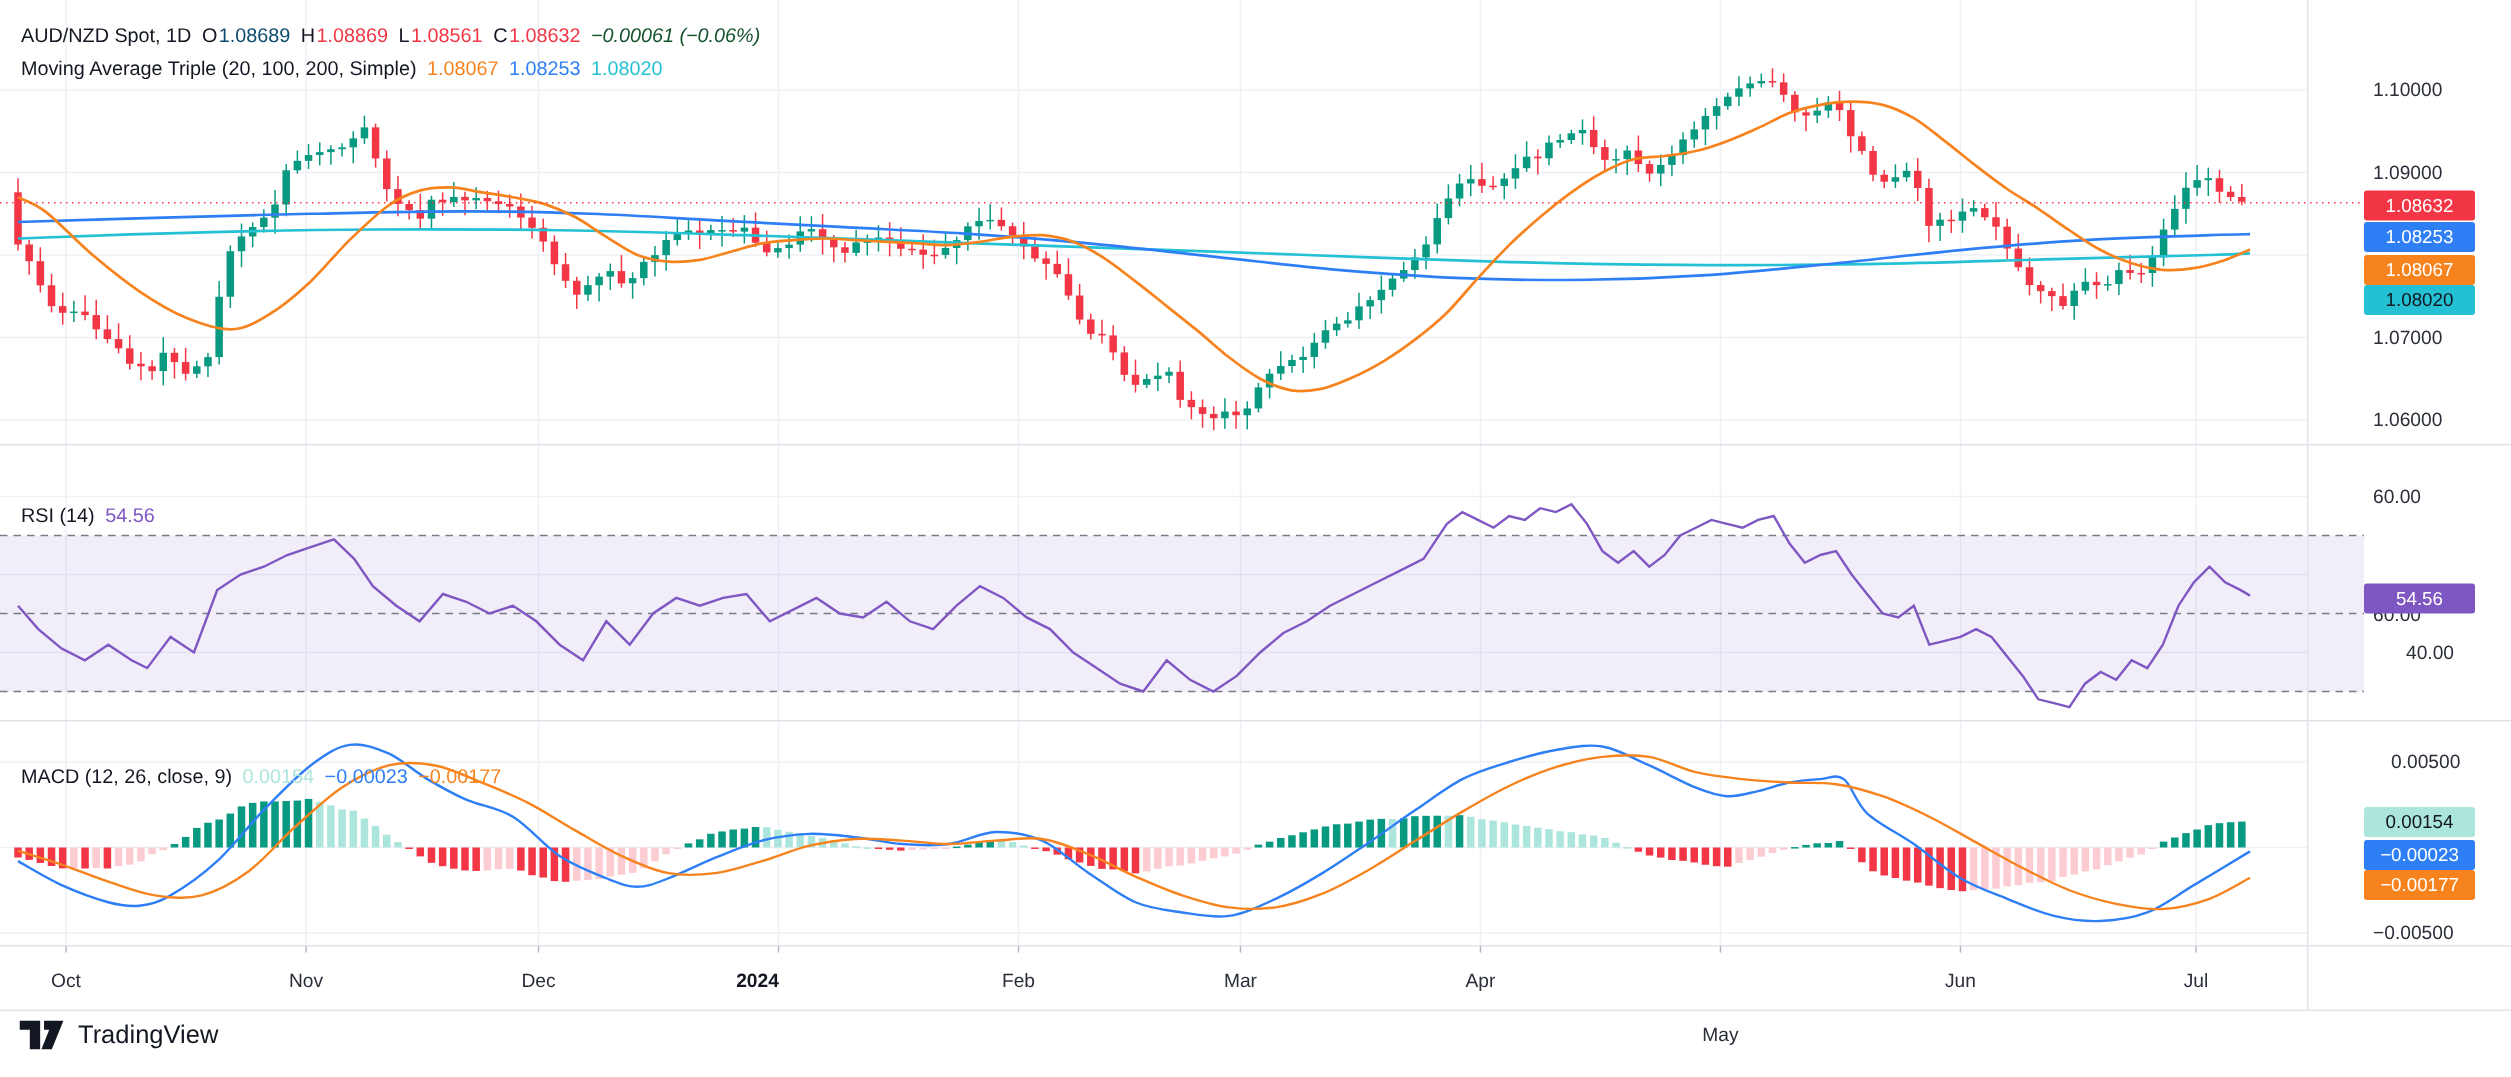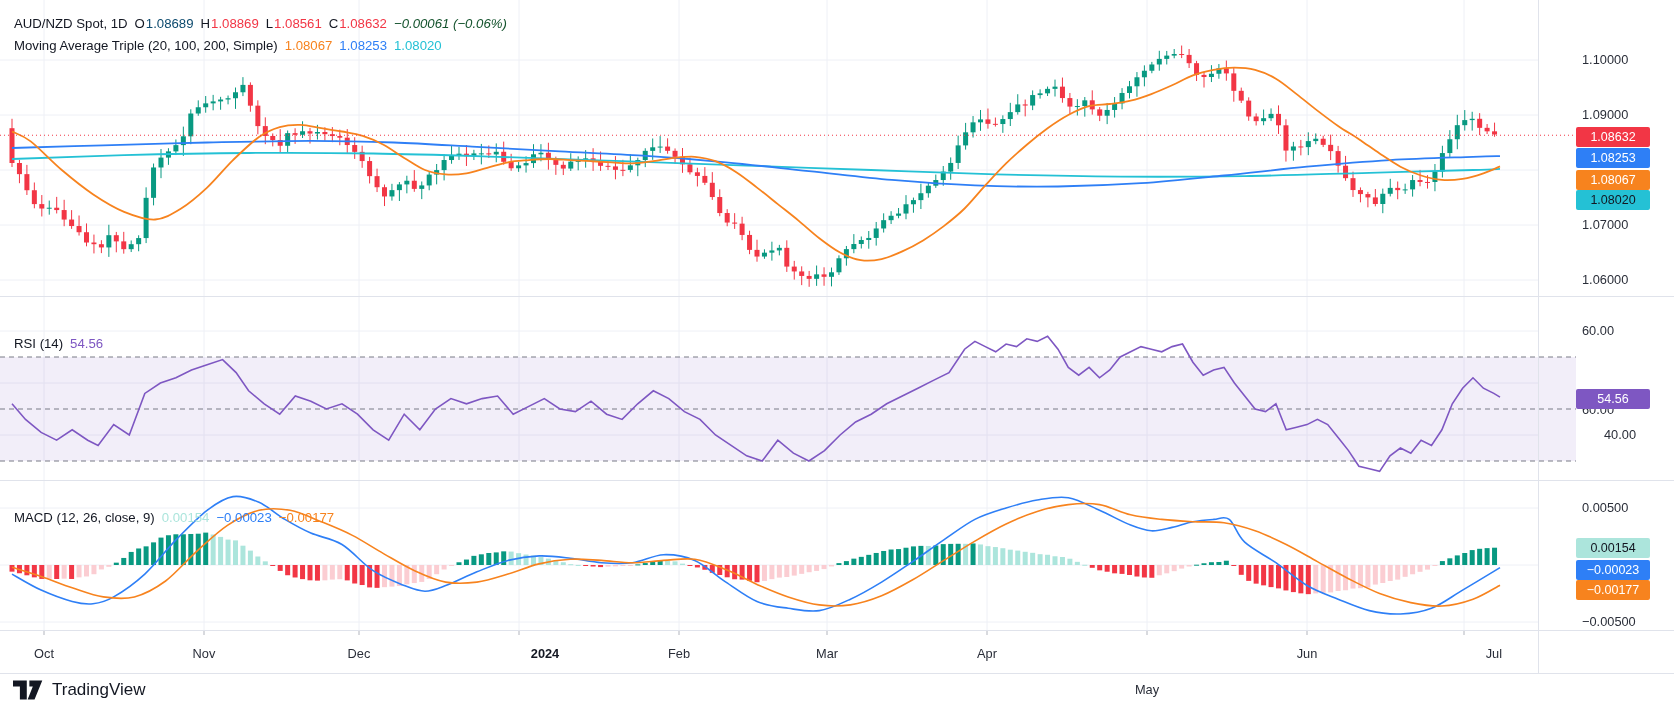--- a/index.html
+++ b/index.html
@@ -701,44 +701,44 @@
   </div>
 
   <div id="axis-layer">
       <div class="axlab" style="top: 52px;">1.10000</div>
       <div class="axlab" style="top: 107px;">1.09000</div>
       <div class="axlab" style="top: 217px;">1.07000</div>
       <div class="axlab" style="top: 272px;">1.06000</div>
       <div class="axlab" style="top: 323px;">60.00</div>
       <div class="axlab" style="top: 375px; margin-top: 27px;">60.00</div>
       <div class="axlab" style="top: 427px; margin-left: 22px;">40.00</div>
-      <div class="axlab" style="top: 500px;">0.00500</div>
+      <div class="axlab" style="top: 500px; margin-left: 12px;">0.00500</div>
       <div class="axlab" style="top: 614px;">−0.00500</div>
     </div>
 
   <div class="badge" style="top:127px;background:#F23645;">1.08632</div>
   <div class="badge" style="top:148px;background:#2E7FF6;">1.08253</div>
   <div class="badge" style="top:170px;background:#F7831E;">1.08067</div>
   <div class="badge" style="top:190px;background:#24C1D5;color:#131722;">1.08020</div>
   <div class="badge" style="top:389px;background:#7E57C2;">54.56</div>
   <div class="badge" style="top:538px;background:#ACE5DC;color:#131722;">0.00154</div>
   <div class="badge" style="top:560px;background:#2E7FF6;">−0.00023</div>
   <div class="badge" style="top:580px;background:#F7831E;">−0.00177</div>
 
   <div id="time-axis">
       <div class="mon" style="left: 6px;">Oct</div>
       <div class="mon" style="left: 166px;">Nov</div>
       <div class="mon" style="left: 321px;">Dec</div>
-      <div class="mon bold" style="left: 507px;">2024</div>
+      <div class="mon bold" style="left: 467px;">2024</div>
       <div class="mon" style="left: 641px;">Feb</div>
       <div class="mon" style="left: 789px;">Mar</div>
       <div class="mon" style="left: 949px;">Apr</div>
       <div class="mon" style="left: 1109px; margin-top: 36px;">May</div>
       <div class="mon" style="left: 1269px;">Jun</div>
-      <div class="mon" style="left: 1426px; text-align: right;">Jul</div>
+      <div class="mon" style="left: 1426px;">Jul</div>
     </div>
 
   <div id="brand">
     <svg width="31" height="20" viewBox="0 0 36 22">
       <path d="M0,0 h16 v22 h-8 v-15 h-8 z" fill="#131722"></path>
       <path d="M19,0 h15 l-9,22 h-8 l6,-15 h-4 z" fill="#131722"></path>
     </svg>
     <span>TradingView</span>
   </div>
 

